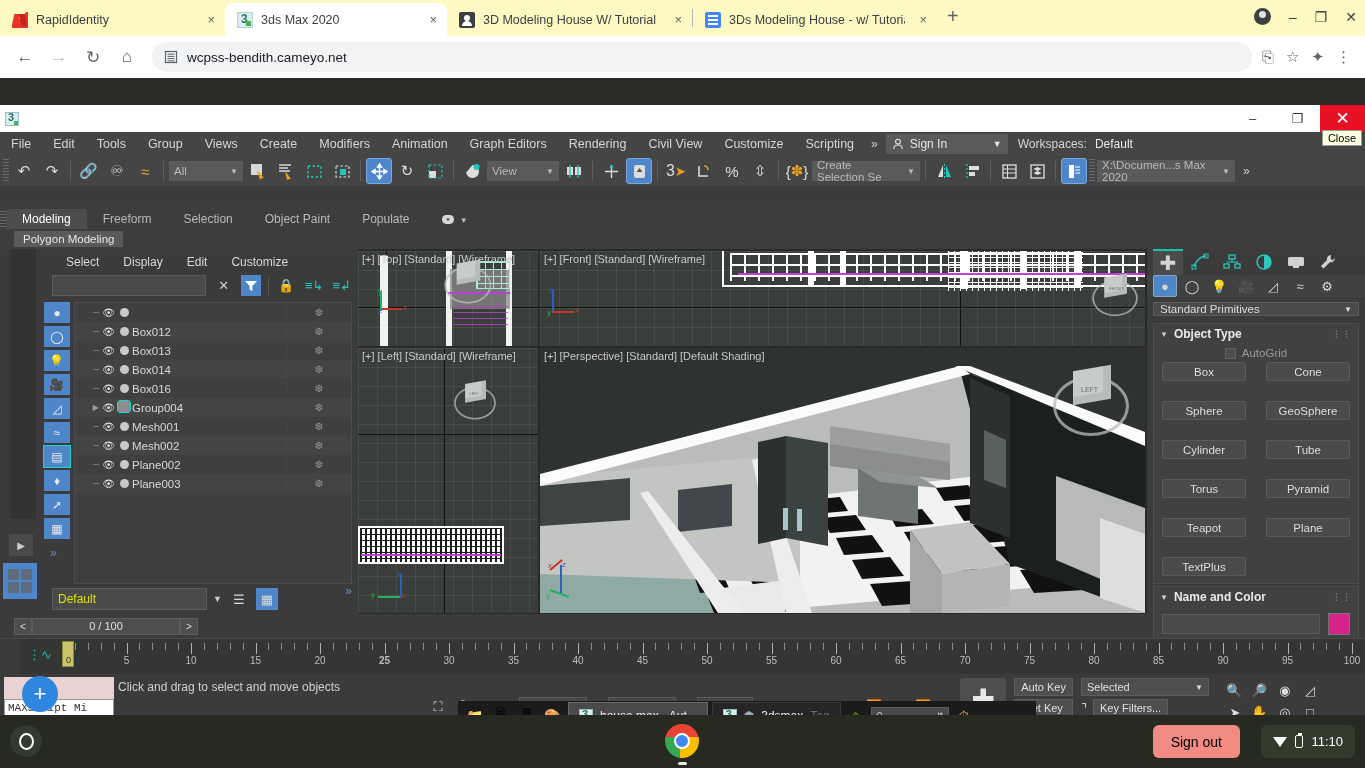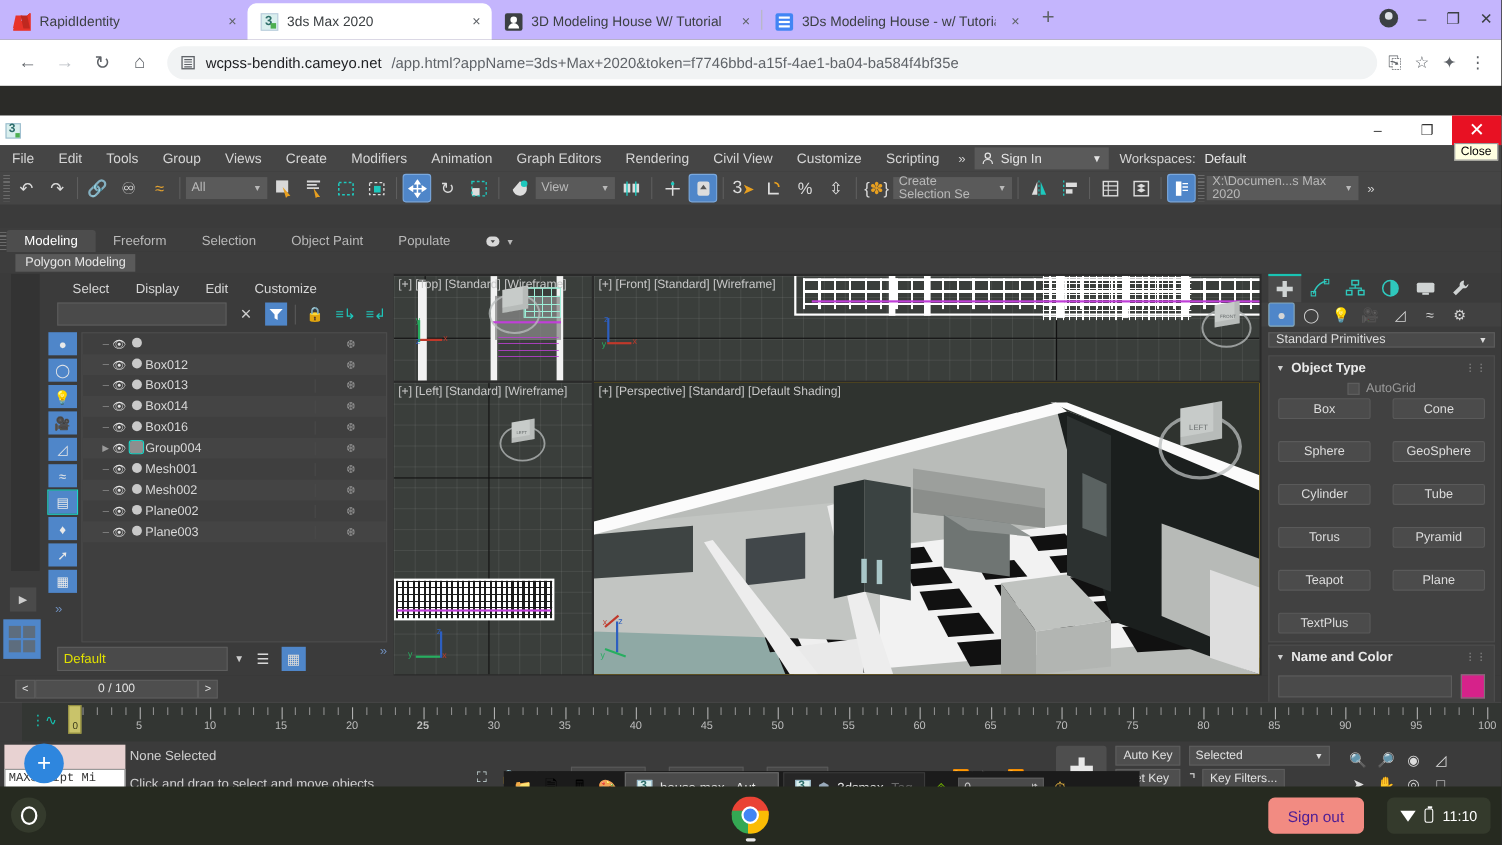--- a/index.html
+++ b/index.html
@@ -7,21 +7,21 @@
     width: 1365px; height: 768px;
     font-family: "Liberation Sans", sans-serif;
     overflow: hidden;
     background: #2b2b28;
   }
   .page { position: relative; width: 1365px; height: 768px; }
 
   
   .chrome-tabstrip {
     position: absolute; left:0; top:0; width:1365px; height:36px;
-    background:#c4b5fd; display:flex; align-items:flex-end;
+    background:#fef9c3; display:flex; align-items:flex-end;
   }
   .tab {
     height:33px; display:flex; align-items:center; gap:8px;
     padding:0 10px 0 12px; font-size:12.5px; color:#3c4043;
     border-top-left-radius:8px; border-top-right-radius:8px;
     position:relative; min-width:0;
   }
   .tab.active { background:#fff; }
   .tab-title { white-space:nowrap; overflow:hidden; text-overflow:clip; }
   .tab-close { font-size:13px; color:#5f6368; margin-left:auto; padding-left:6px;}
@@ -280,21 +280,21 @@
   .shelf-launcher{position:absolute;left:10px;top:10px;width:32px;height:32px;border-radius:50%;
                   background:#343a2c;display:flex;align-items:center;justify-content:center;}
   .launcher-ring{width:15px;height:17px;border:2px solid #fff;border-radius:50%;}
   .shelf-chrome{position:absolute;left:665px;top:9px;width:34px;height:34px;border-radius:50%;overflow:hidden;}
   .cr-r{position:absolute;left:0;top:0;width:34px;height:17px;background:#ea4335;}
   .cr-g{position:absolute;left:0;top:13px;width:19px;height:21px;background:#34a853;}
   .cr-y{position:absolute;right:0;top:13px;width:19px;height:21px;background:#fbbc05;}
   .cr-b{position:absolute;left:9px;top:9px;width:16px;height:16px;border-radius:50%;background:#4285f4;border:2px solid #fff;}
   .shelf-dot{position:absolute;left:678px;bottom:3px;width:9px;height:3px;border-radius:2px;background:#e8e8e8;}
   .signout{position:absolute;right:125px;top:10px;height:33px;padding:0 18px;border-radius:6px;
-           background:#f28b82;color:#4c1d95;font-size:14px;display:flex;align-items:center;}
+           background:#f28b82;color:#000000;font-size:14px;display:flex;align-items:center;}
   .tray{position:absolute;right:10px;top:10px;height:33px;padding:0 12px;border-radius:6px;
         background:#343a2c;display:flex;align-items:center;gap:8px;color:#fff;font-size:13px;}
   .wifi-ic{width:0;height:0;border-left:7px solid transparent;border-right:7px solid transparent;border-top:10px solid #fff;}
   .batt-ic{width:8px;height:13px;border:1.5px solid #fff;border-radius:2px;position:relative;}
   .batt-ic::before{content:"";position:absolute;left:2px;top:-3px;width:4px;height:2px;background:#fff;}
 </style>
 </head>
 <body>
 
 <div class="page">
@@ -334,21 +334,20 @@
     <span class="nav-ic">←</span>
     <span class="nav-ic dim">→</span>
     <span class="nav-ic">↻</span>
     <span class="nav-ic">⌂</span>
     <div class="urlbox">
       <svg width="14" height="14" viewBox="0 0 14 14">
         <rect x="1.5" y="1.5" width="11" height="11" fill="none" stroke="#5f6368" stroke-width="1.2"></rect>
         <path d="M3.5 4.2h7M3.5 6.4h7M3.5 8.6h7M3.5 10.8h7" stroke="#5f6368" stroke-width="1"></path>
       </svg>
       <span class="url-strong">wcpss-bendith.cameyo.net</span>
-        <span class="url-rest">/app.html?appName=3ds+Max+2020&amp;token=f7746bbd-a15f-4ae1-ba04-ba584f4bf35e</span>
     </div>
     <div class="omni-right">
       <span class="omni-ic">⎘</span>
       <span class="omni-ic">☆</span>
       <span class="ext-ic">✦</span>
       <span class="omni-ic">⋮</span>
     </div>
   </div>
 
   <div class="max-win">
@@ -1082,21 +1081,20 @@
       </div>
     </div>
 
     <div class="statusbar">
       <div class="maxscript">
         <div class="ms-top"></div>
         <div class="ms-bot">MAXScript Mi</div>
         <div class="plusbtn">+</div>
       </div>
       <div class="st-msgs">
-        <div class="st-msg">None Selected</div>
         <div class="st-msg">Click and drag to select and move objects</div>
       </div>
       <div class="coords">
         <span class="co-ic">⛶</span>
         <span class="co-ic">🔒</span>
         <span class="co-ic">❖</span>
         <span class="co-lbl">X:</span>
         <span class="co-fld">218.73</span>
         <span class="co-lbl">Y:</span>
         <span class="co-fld">-224.456</span>

